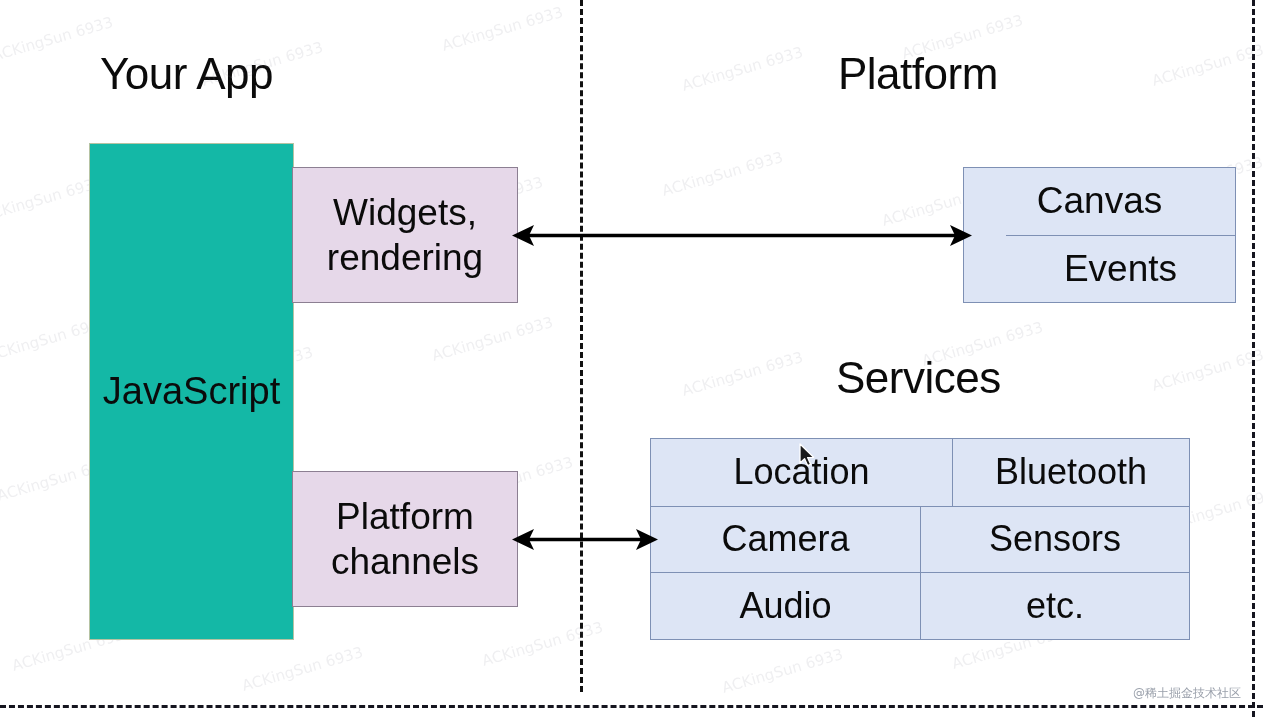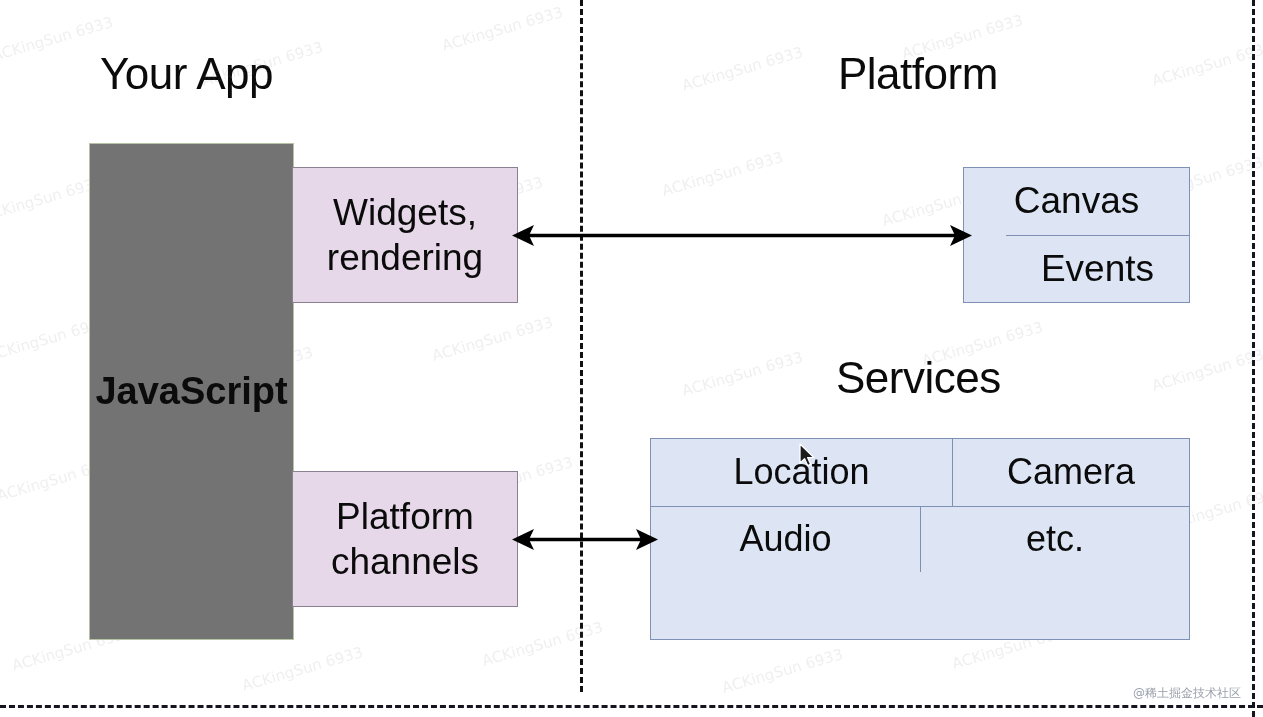--- a/index.html
+++ b/index.html
@@ -75,24 +75,23 @@
     color: #0b0b0b;
     white-space: pre-line;
     text-align: center;
   }
 
   #box-javascript {
     left: 89px;
     top: 143px;
     width: 205px;
     height: 497px;
-    background: #737373;
+    background: #14b8a6;
     border: 1.5px solid #b5c3a3;
     z-index: 2;
-    font-weight: bold;
   }
   #box-javascript .box-label { font-size: 38px; }
 
   #box-widgets {
     left: 292px;
     top: 167px;
     width: 226px;
     height: 136px;
     background: #e6d8e9;
     border: 1.5px solid #8c7f92;
@@ -106,21 +105,21 @@
     background: #e6d8e9;
     border: 1.5px solid #8c7f92;
     z-index: 3;
   }
 
   
   #box-canvas-events {
     position: absolute;
     left: 963px;
     top: 167px;
-    width: 227px;
+    width: 273px;
     height: 136px;
     box-sizing: border-box;
     border: 1.5px solid #7e90b4;
     background: #dde5f5;
     display: flex;
     flex-direction: column;
     z-index: 3;
   }
   #box-canvas-events .row {
     flex: 1 1 0;
@@ -255,21 +254,23 @@
 channels</span>
   </div>
 
   <div id="box-canvas-events">
     <div class="row">Canvas</div>
     <div class="row">Events</div>
   </div>
 
   <div id="table-services">
     <div class="cell">Location</div>
+    <div class="cell">Bluetooth</div>
     <div class="cell">Camera</div>
+    <div class="cell">Sensors</div>
     <div class="cell">Audio</div>
     <div class="cell">etc.</div>
   </div>
 
   <svg class="arrow" id="arrow-widgets-canvas" width="460" height="44" viewBox="0 0 460 44">
     <line x1="16" y1="21.5" x2="444" y2="21.5" stroke="#000000" stroke-width="3.4"></line>
     <polygon points="0,21.5 22,11 17,21.5 22,32" fill="#000000"></polygon>
     <polygon points="460,21.5 438,11 443,21.5 438,32" fill="#000000"></polygon>
   </svg>
 

